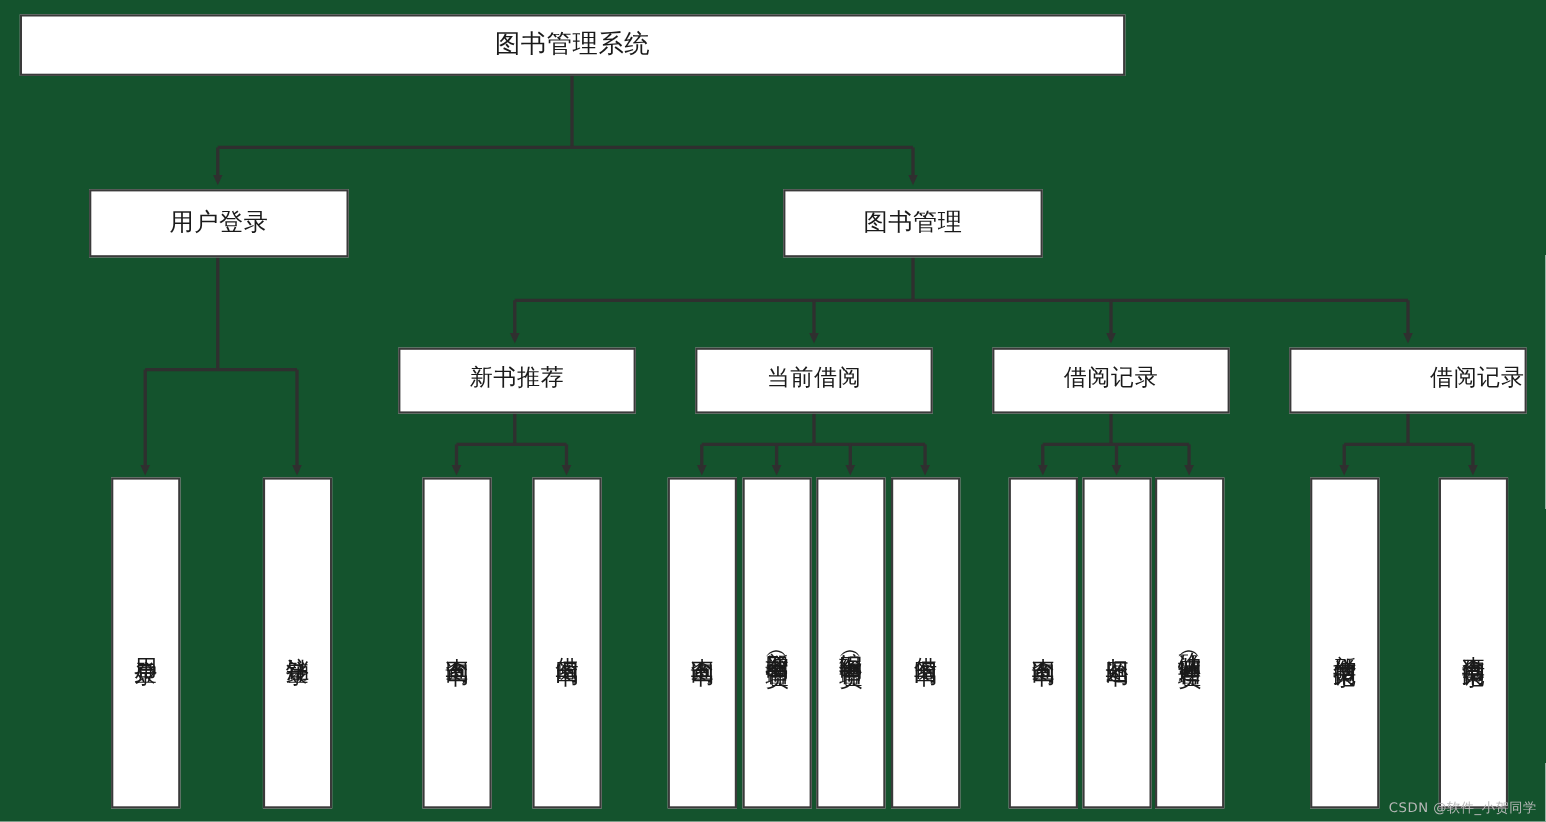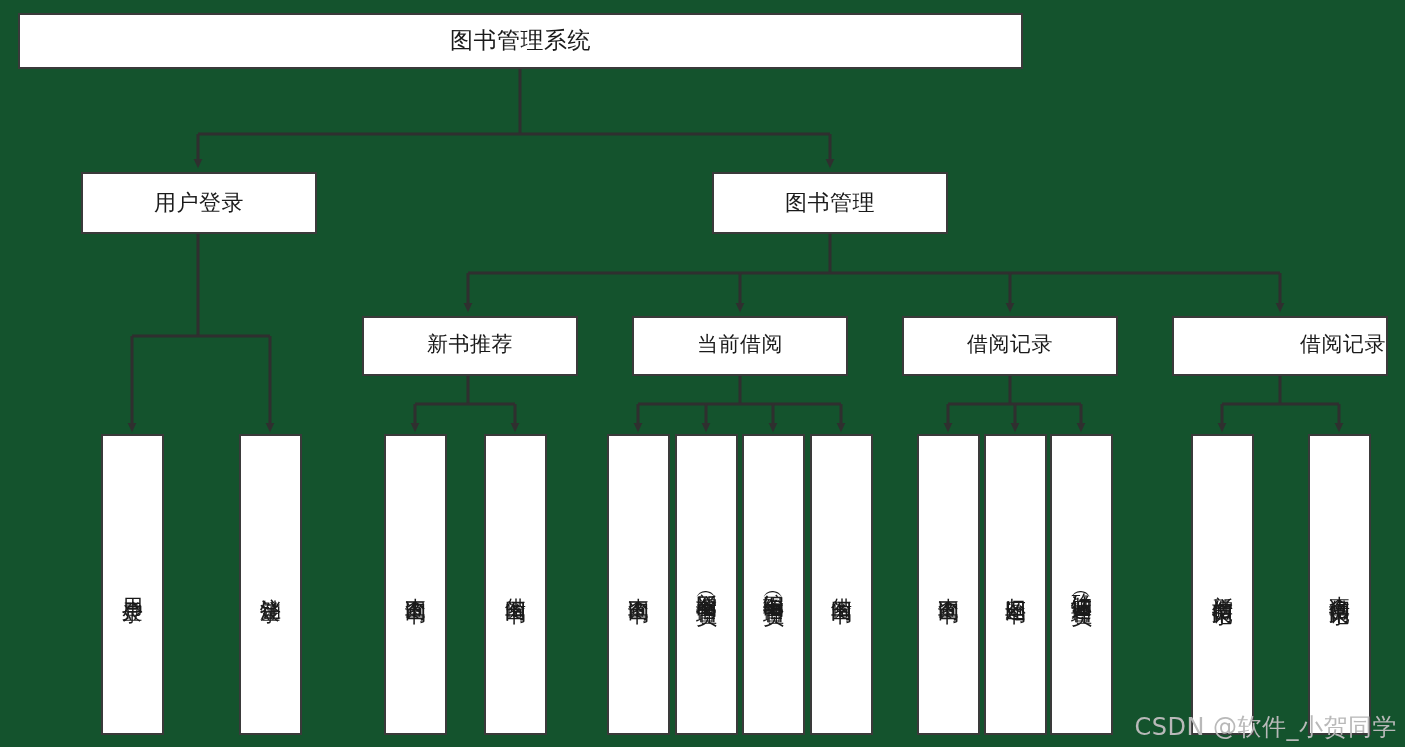--- a/index.html
+++ b/index.html
@@ -64,21 +64,21 @@
     text-orientation: upright;
     letter-spacing: 2px;
     line-height: 1.05;
     max-height: 100%;
     white-space: nowrap;
   }
   .watermark {
     position: absolute;
     right: 8px;
     bottom: 4px;
-    font-size: 24px;
+    font-size: 12px;
     color: #b9b9b9;
     z-index: 5;
     white-space: nowrap;
     letter-spacing: 0.5px;
   }
 </style>
 </head>
 <body>
 
 <div id="canvas">

